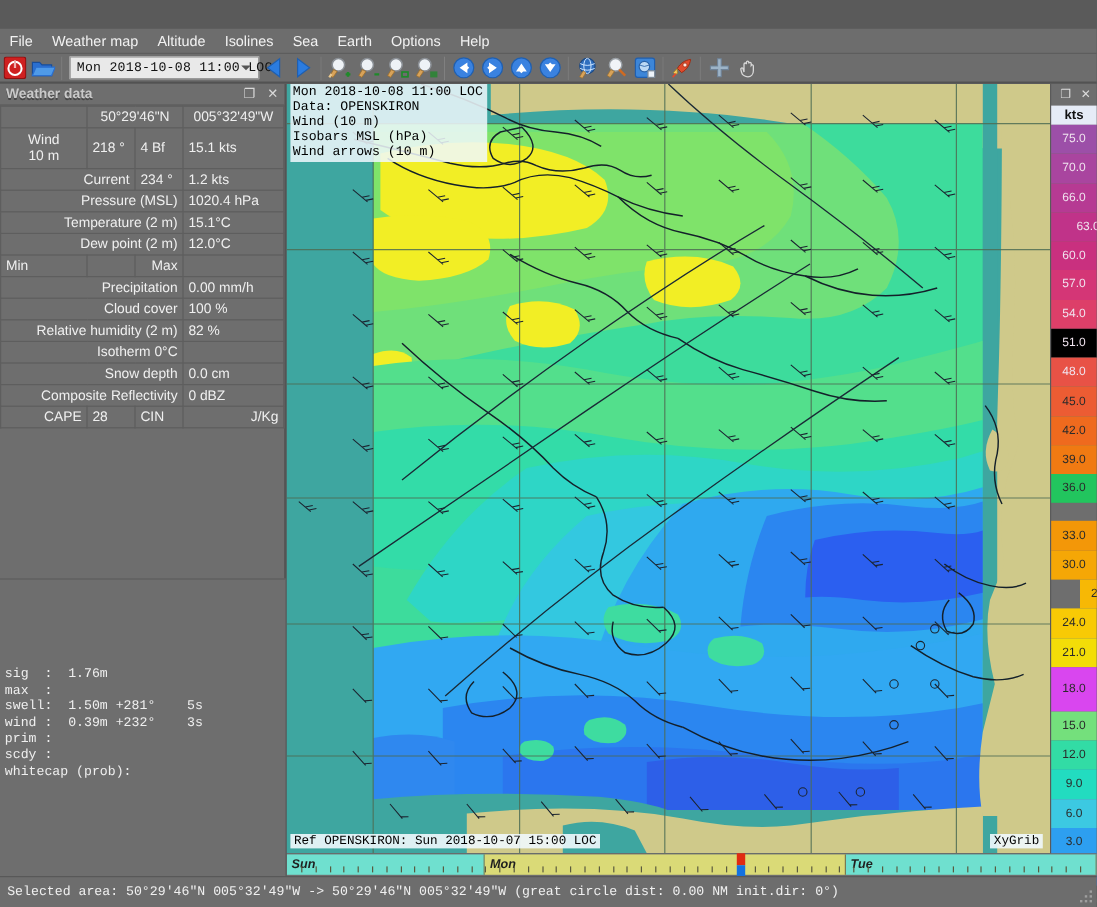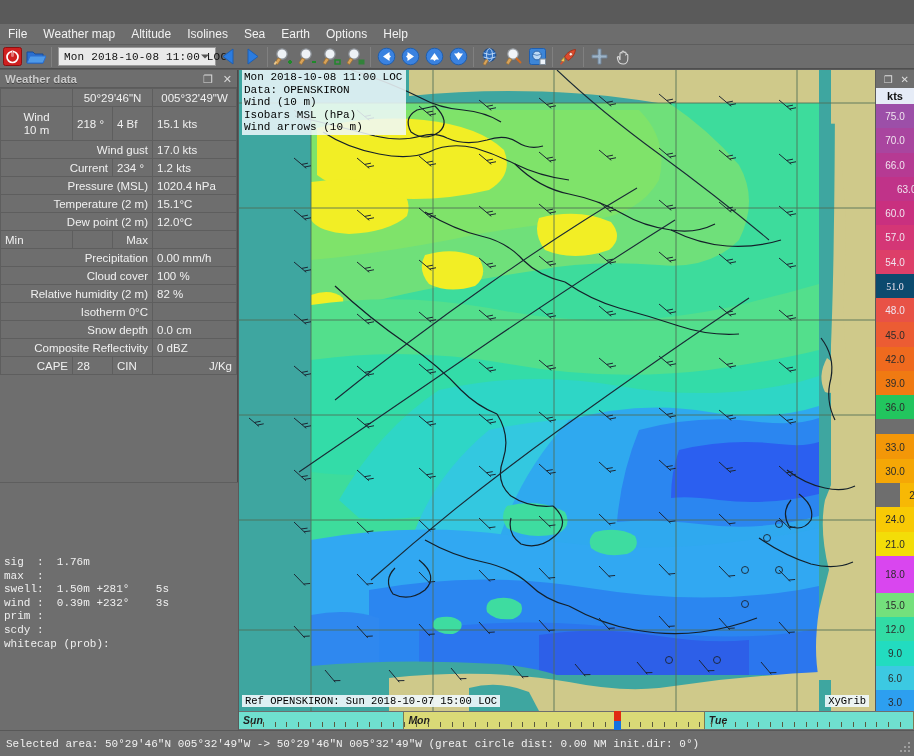--- a/index.html
+++ b/index.html
@@ -387,24 +387,20 @@
         <td class="val" style="text-align:center">005°32'49"W</td>
       </tr>
       <tr>
         <td rowspan="1" class="lbl" style="height:34px;text-align:center;line-height:13px">
           <span>Wind</span><br>
           <span>10 m</span>
         </td>
         <td class="val" style="height:34px">218 °</td>
         <td class="val" style="height:34px">4 Bf</td>
         <td class="val" style="height:34px">15.1  kts</td>
-      </tr>
-      <tr>
-        <td class="lbl" colspan="3">Wind gust</td>
-        <td class="val">17.0  kts</td>
       </tr>
       <tr>
         <td class="lbl" colspan="2">Current</td>
         <td class="val">234 °</td>
         <td class="val">1.2  kts</td>
       </tr>
       <tr>
         <td class="lbl" colspan="3">Pressure (MSL)</td>
         <td class="val">1020.4 hPa</td>
       </tr>
@@ -956,21 +952,21 @@
         </div>
         <div class="scale-seg" style="height: 24.28px; background: rgb(201, 48, 127);">
           <span style="color: rgb(240, 228, 239);">60.0</span>
         </div>
         <div class="scale-seg" style="height: 24.28px; background: rgb(212, 54, 118);">
           <span style="color: rgb(240, 228, 239);">57.0</span>
         </div>
         <div class="scale-seg" style="height: 24.28px; background: rgb(221, 63, 105);">
           <span style="color: rgb(240, 228, 239);">54.0</span>
         </div>
-        <div class="scale-seg" style="height: 24.28px; background: #0c4a6e; font-family: Liberation Serif, serif;">
+        <div class="scale-seg" style="height: 24.28px; background: #000000;">
           <span style="color: rgb(240, 228, 239);">51.0</span>
         </div>
         <div class="scale-seg" style="height: 24.28px; background: rgb(232, 82, 70);">
           <span style="color: rgb(240, 228, 239);">48.0</span>
         </div>
         <div class="scale-seg" style="height: 24.28px; background: rgb(236, 92, 51);">
           <span>45.0</span>
         </div>
         <div class="scale-seg" style="height: 24.28px; background: rgb(239, 106, 30);">
           <span>42.0</span>

